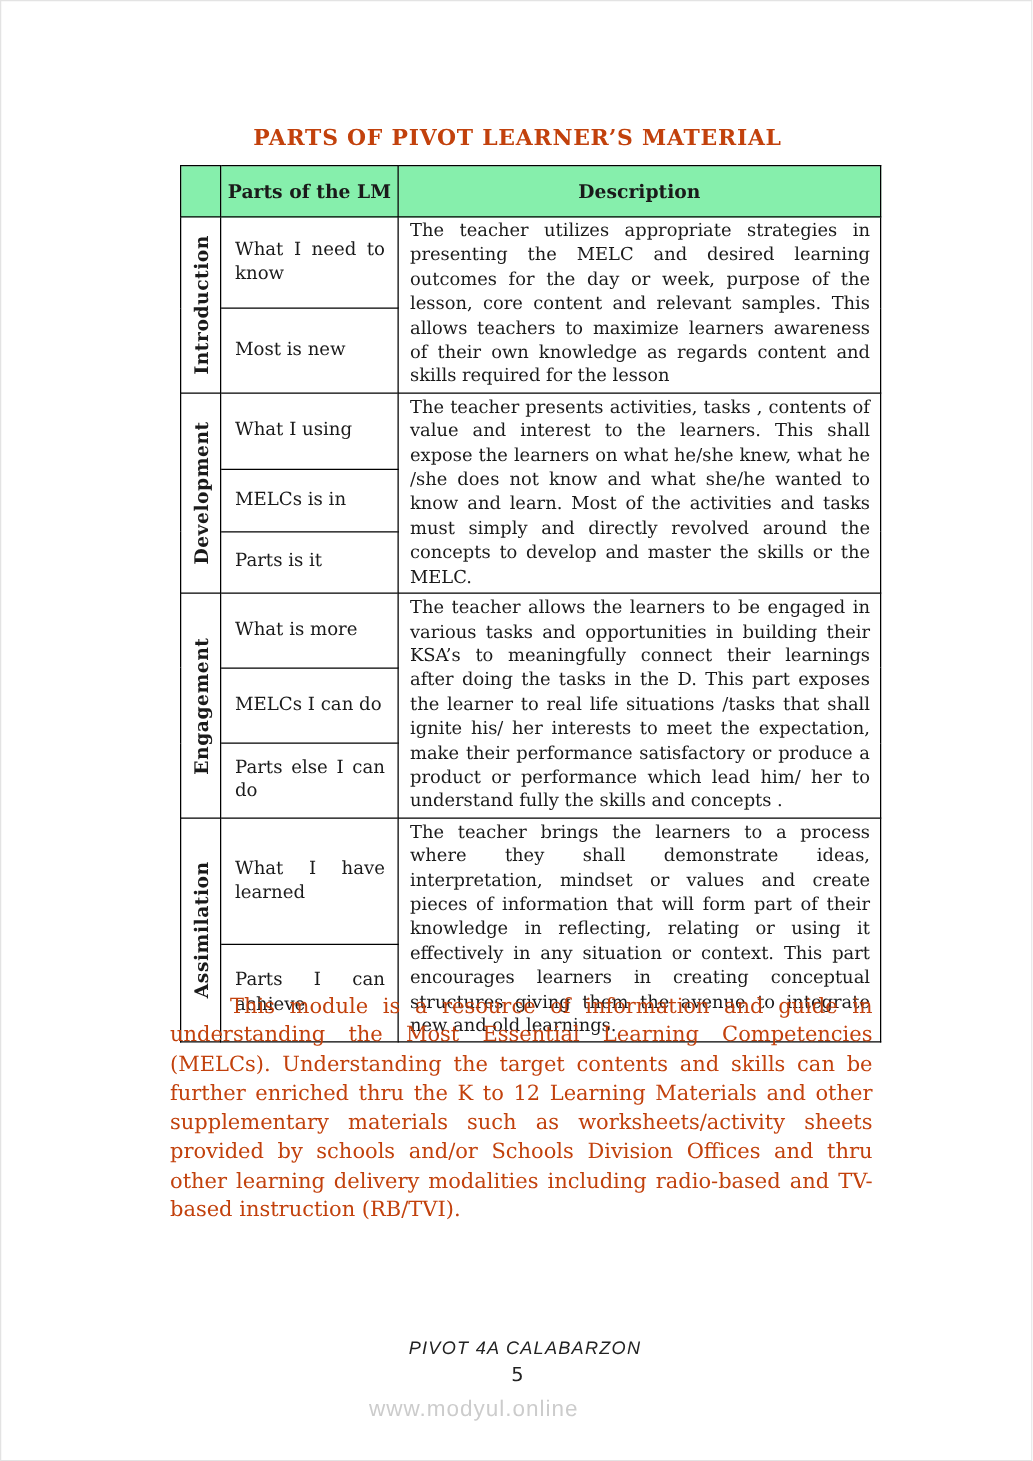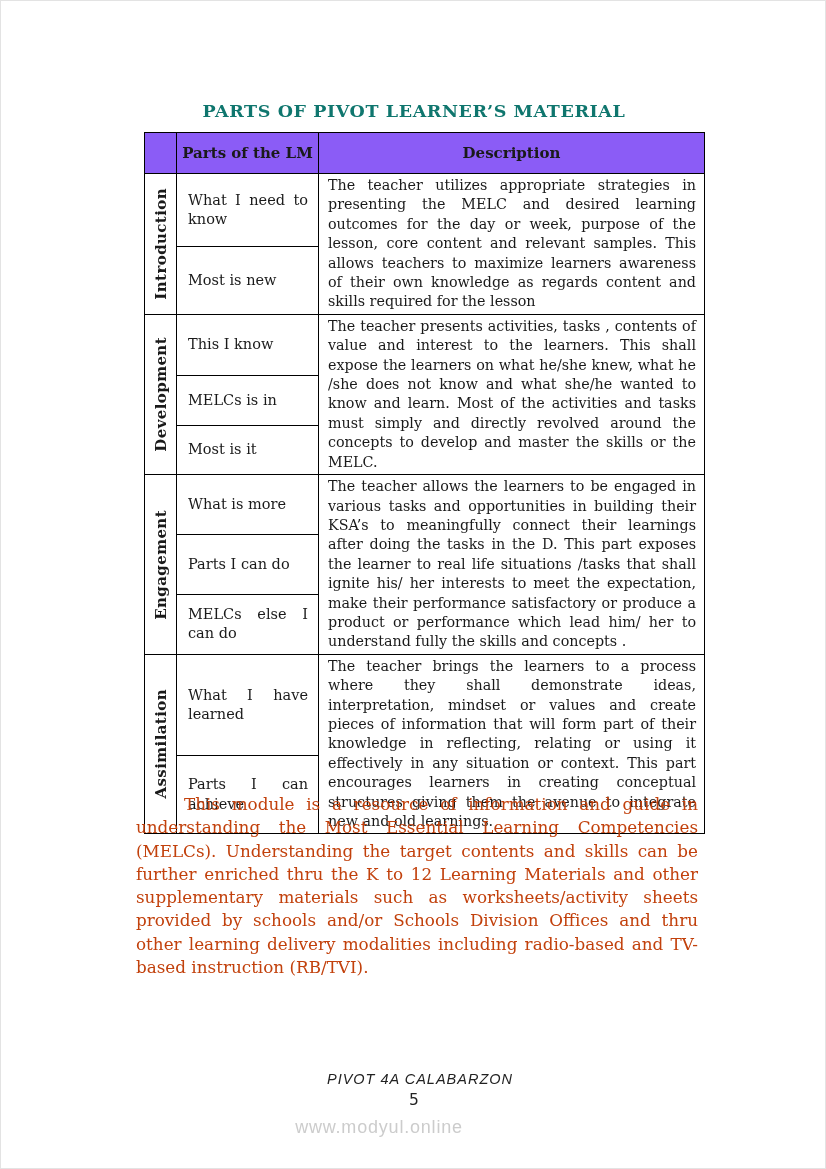--- a/index.html
+++ b/index.html
@@ -13,36 +13,36 @@
     color:#1a1a1a;
     overflow:hidden;
   }
   .doc-title{
     position:absolute;
     left:0; top:100px; width:826px;
     text-align:center;
     font-weight:700;
     font-size:17.5px;
     letter-spacing:0.6px;
-    color:#0f766e;
+    color:#c2410c;
   }
   table.lm-table{
     position:absolute;
     left:143px; top:131px;
     width:560px;
     border-collapse:collapse;
     table-layout:fixed;
   }
   .lm-table th, .lm-table td{
     border:1.5px solid #000;
     padding:0;
     box-sizing:border-box;
   }
   .lm-table th{
-    background:#8b5cf6;
+    background:#86efac;
     font-size:15px;
     font-weight:700;
     text-align:center;
     height:41px;
   }
   td.vcell{
     background:#fff;
     text-align:center;
     vertical-align:middle;
   }
@@ -152,42 +152,42 @@
       <td class="desc" rowspan="2">The teacher utilizes appropriate strategies in presenting the MELC and desired learning outcomes for the day or week, purpose of the lesson, core content and relevant samples. This allows teachers to maximize learners awareness of their own knowledge as regards content and skills required for the lesson</td>
     </tr>
     <tr class="r-intro2">
       <td class="part">Most is new</td>
     </tr>
 
     <tr class="r-dev1">
       <td class="vcell" rowspan="3">
         <div class="vlabel">Development</div>
       </td>
-      <td class="part">This I know</td>
+      <td class="part">What I using</td>
       <td class="desc" rowspan="3">The teacher presents activities, tasks , contents of value and interest to the learners. This shall expose the learners on what he/she knew, what he /she does not know and what she/he wanted to know and learn. Most of the activities and tasks must simply and directly revolved around the concepts to develop and master the skills or the MELC.</td>
     </tr>
     <tr class="r-dev2">
       <td class="part">MELCs is in</td>
     </tr>
     <tr class="r-dev3">
-      <td class="part">Most is it</td>
+      <td class="part">Parts is it</td>
     </tr>
 
     <tr class="r-eng1">
       <td class="vcell" rowspan="3">
         <div class="vlabel">Engagement</div>
       </td>
       <td class="part">What is more</td>
       <td class="desc" rowspan="3">The teacher allows the learners to be engaged in various tasks and opportunities in building their KSA’s to meaningfully connect their learnings after doing the tasks in the D. This part exposes the learner to real life situations /tasks that shall ignite his/ her interests to meet the expectation, make their performance satisfactory or produce a product or performance which lead him/ her to understand fully the skills and concepts .</td>
     </tr>
     <tr class="r-eng2">
-      <td class="part">Parts I can do</td>
+      <td class="part">MELCs I can do</td>
     </tr>
     <tr class="r-eng3">
-      <td class="part">MELCs else I can do</td>
+      <td class="part">Parts else I can do</td>
     </tr>
 
     <tr class="r-asm1">
       <td class="vcell" rowspan="2">
         <div class="vlabel">Assimilation</div>
       </td>
       <td class="part">What I have learned</td>
       <td class="desc" rowspan="2">The teacher brings the learners to a process where they shall demonstrate ideas, interpretation, mindset or values and create pieces of information that will form part of their knowledge in reflecting, relating or using it effectively in any situation or context. This part encourages learners in creating conceptual structures giving them the avenue to integrate new and old learnings.</td>
     </tr>
     <tr class="r-asm2">

